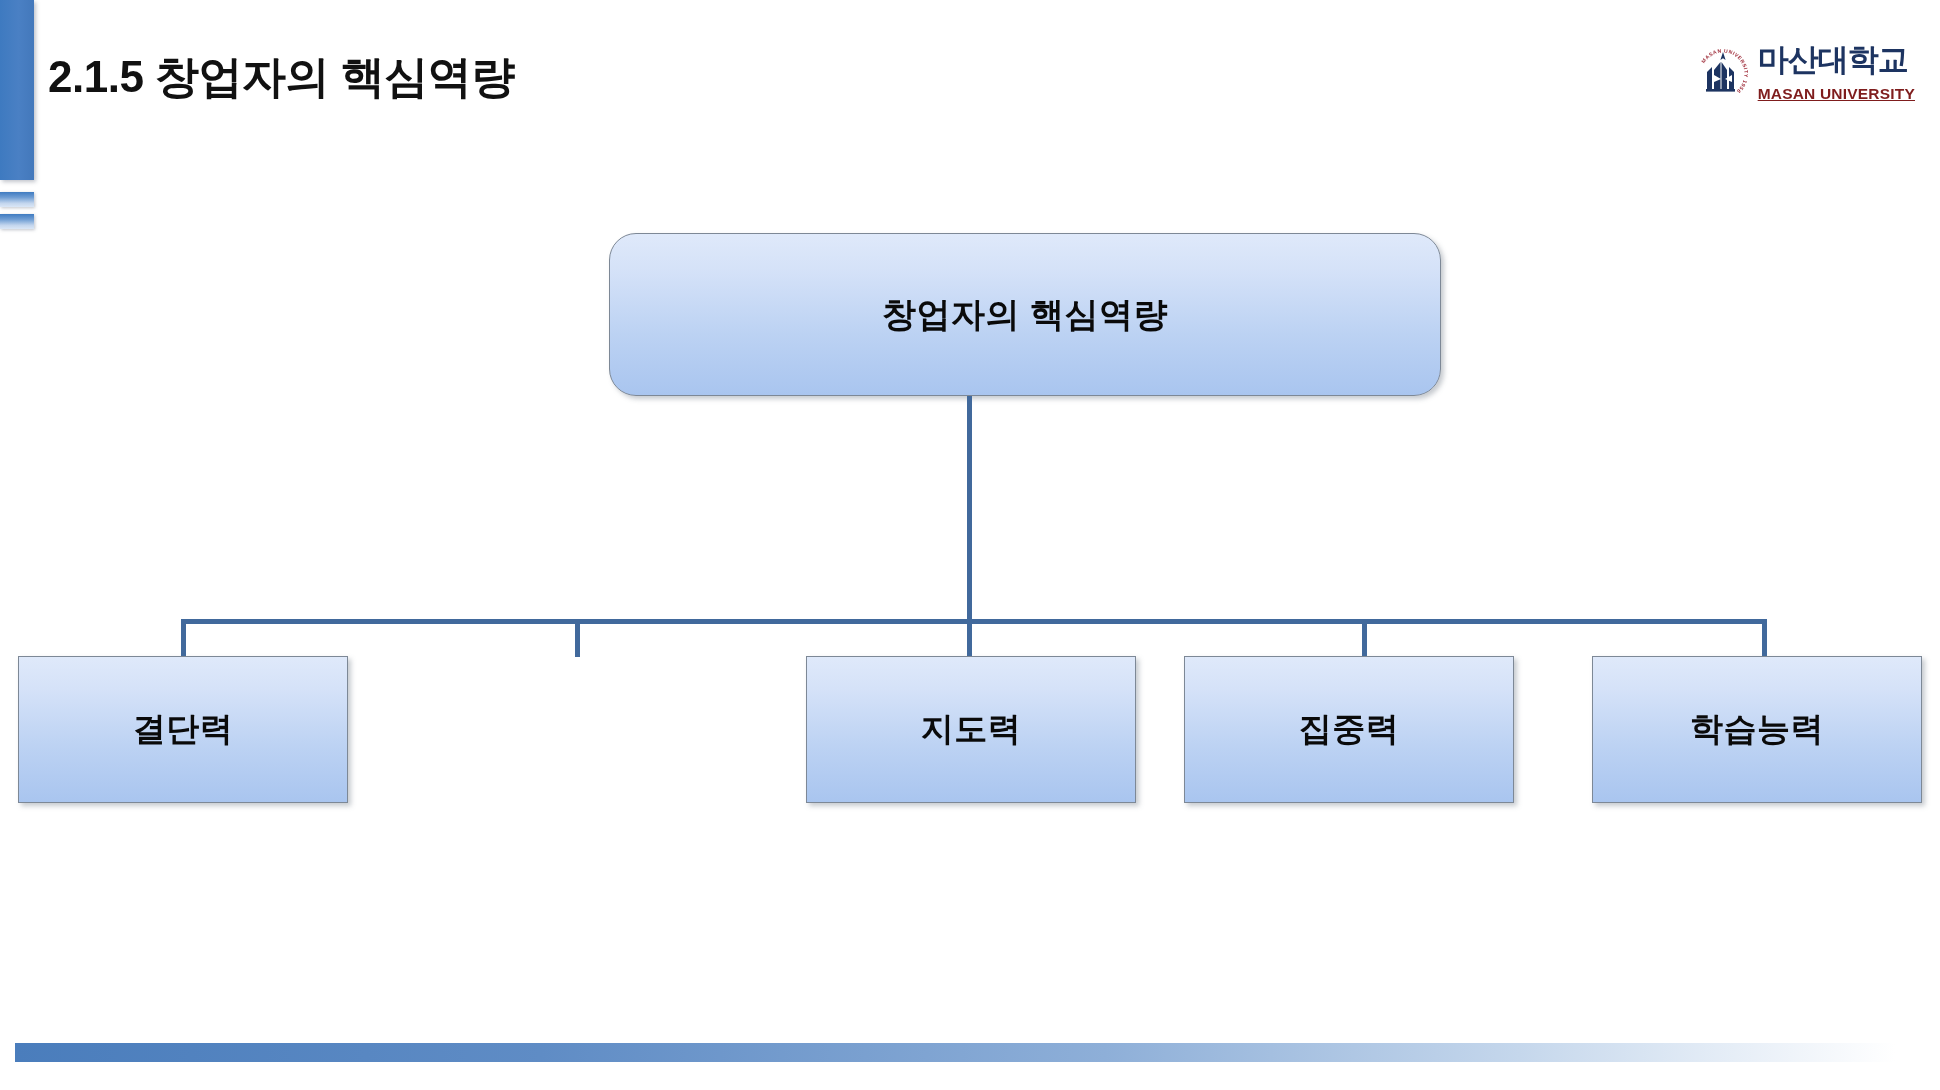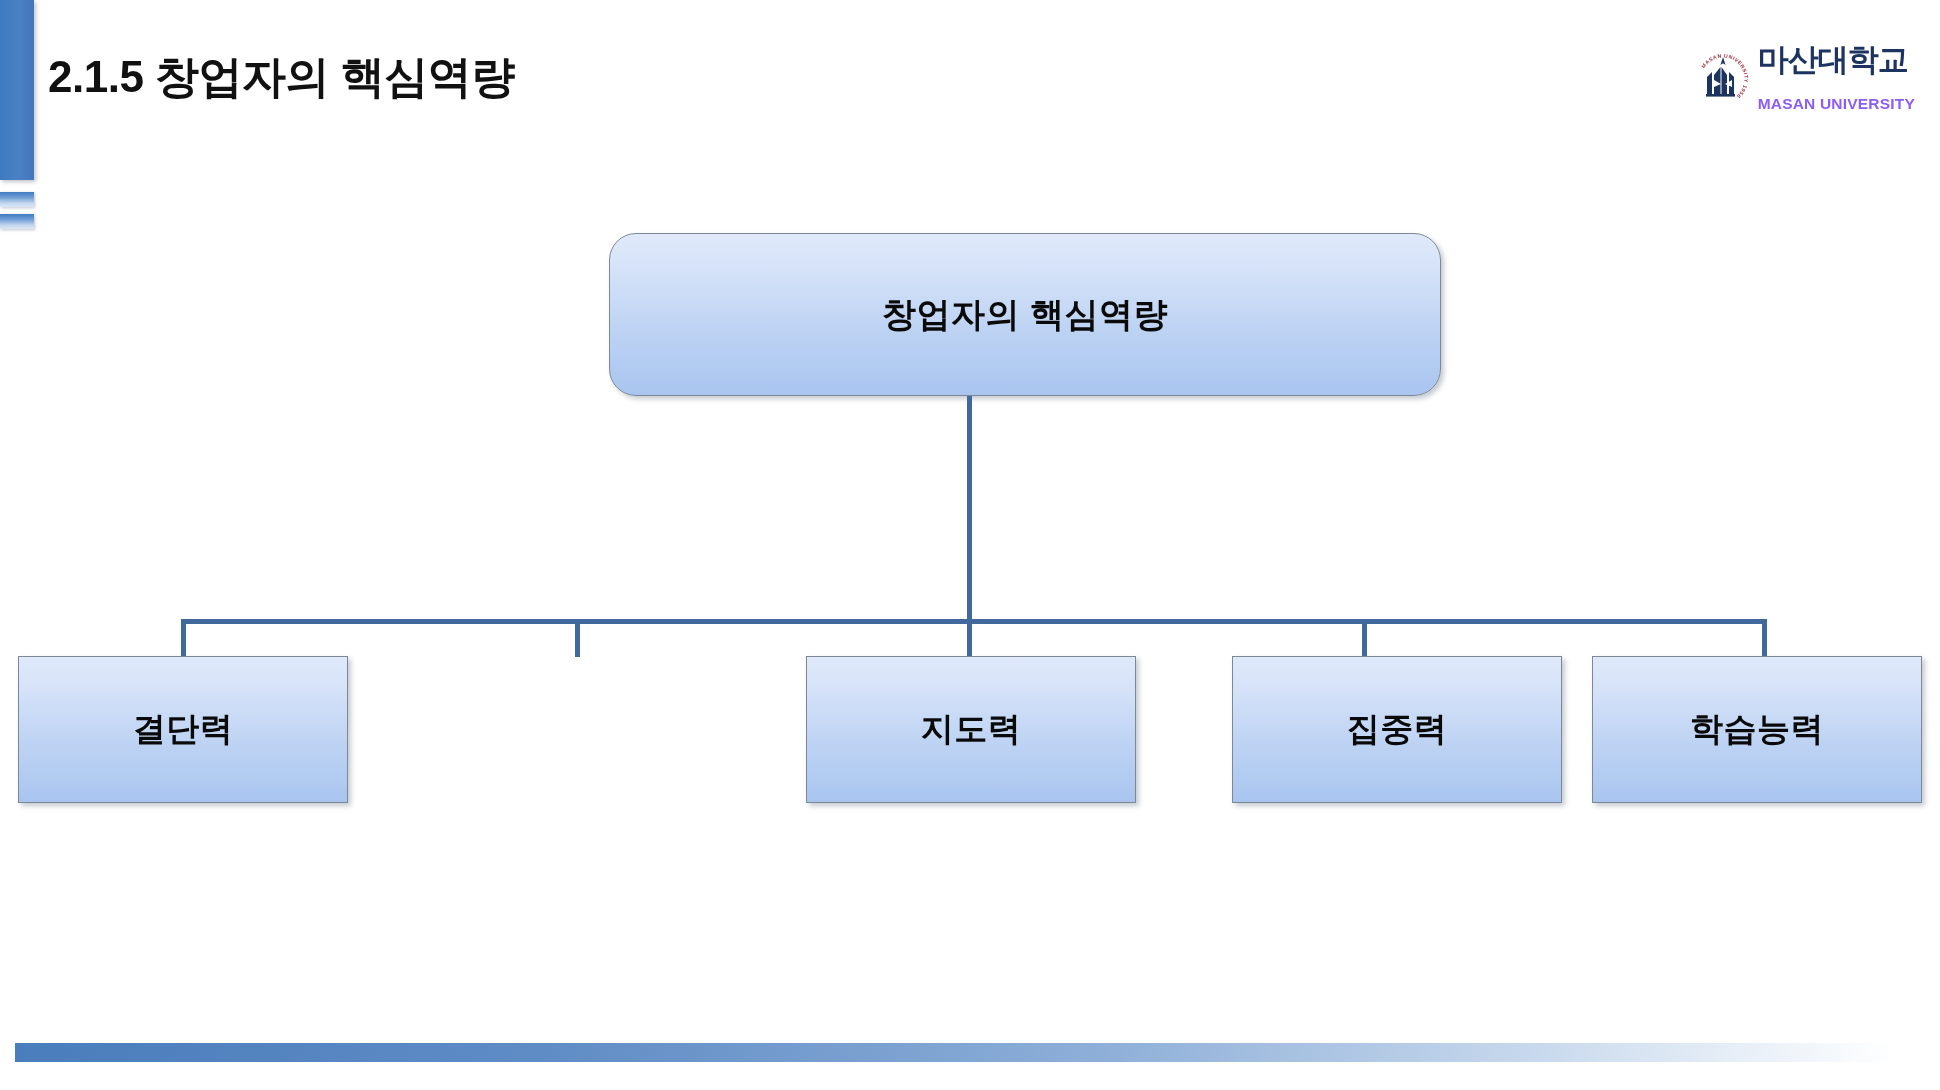--- a/index.html
+++ b/index.html
@@ -70,25 +70,26 @@
     font-size: 31px;
     font-weight: bold;
     color: #1d3461;
     line-height: 1.0;
     letter-spacing: -1px;
     white-space: nowrap;
   }
   .logo-en {
     font-size: 15.5px;
     font-weight: bold;
-    color: #8b5cf6;
+    color: #7f1d1d;
     line-height: 1.2;
     letter-spacing: 0.2px;
-    margin-top: 20px;
-    white-space: nowrap;
+    margin-top: 10px;
+    white-space: nowrap;
+    text-decoration: underline;
   }
 
   
   .node {
     position: absolute;
     background: linear-gradient(to bottom, #dfe9fa 0%, #d5e2f8 22%, #bcd2f3 62%, #a9c5ef 100%);
     border: 1px solid #7d8896;
     box-shadow: 3px 3px 5px rgba(120,128,140,0.42);
     display: flex;
     align-items: center;
@@ -101,21 +102,21 @@
     letter-spacing: 0.5px;
     white-space: nowrap;
   }
   .node.root { left: 609px; top: 233px; width: 832px; height: 163px; border-radius: 27px; }
   .node.root .node-label { font-size: 34px; }
 
   .node.leaf { top: 656px; width: 330px; height: 147px; }
   .leaf-1 { left: 18px; justify-content: center; }
   .leaf-2 { left: 412px; }
   .leaf-3 { left: 806px; }
-  .leaf-4 { left: 1232px; }
+  .leaf-4 { left: 1184px; }
   .leaf-5 { left: 1592px; text-align: center; }
 
   
   .conn { position: absolute; background: #41699c; }
   .conn-v-root  { left: 967px; top: 396px; width: 5px; height: 227px; }
   .conn-h-bus   { left: 183px; top: 619px; width: 1584px; height: 5px; }
   .conn-v-1 { left: 181px; top: 619px; width: 5px; height: 38px; }
   .conn-v-2 { left: 575px; top: 619px; width: 5px; height: 38px; }
   .conn-v-3 { left: 967px; top: 619px; width: 5px; height: 38px; }
   .conn-v-4 { left: 1362px; top: 619px; width: 5px; height: 38px; }

